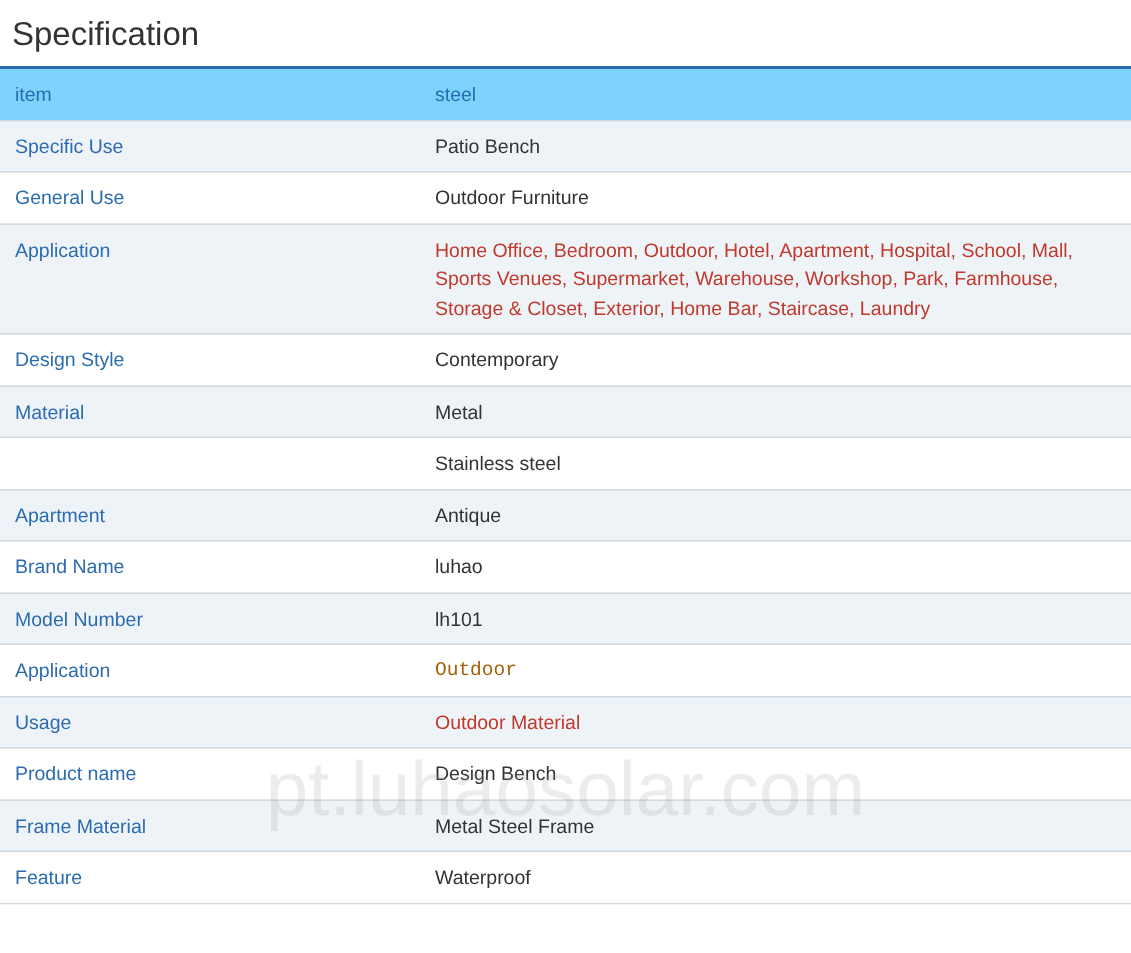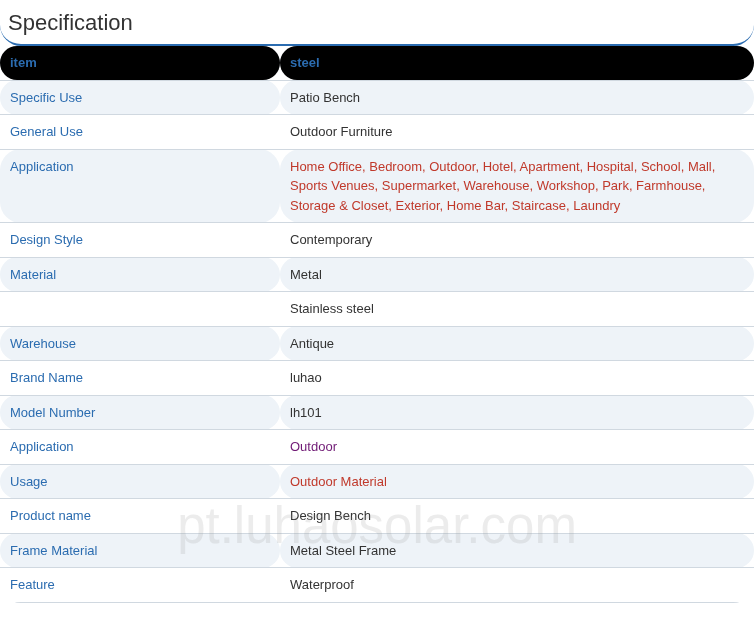--- a/index.html
+++ b/index.html
@@ -1,15 +1,15 @@
 <!DOCTYPE html>
 <html><head>
   <meta charset="utf-8">
   <style>
-    * { box-sizing: border-box; margin: 0; padding: 0; border-radius: 21px; }
+    * { box-sizing: border-box; margin: 0; padding: 0; }
     body {
       font-family: Arial, sans-serif;
       font-size: 13px;
       color: #333;
       background: #fff;
       width: 754px;
     }
 
     .page-title {
       font-size: 22px;
@@ -48,22 +48,22 @@
       color: #2b6cb0;
       font-weight: normal;
     }
 
     td:last-child {
       color: #333;
     }
 
     .header-row td {
       color: #2b6cb0 !important;
-      font-weight: bold;
-      background-color: #000000;
+      font-weight: normal;
+      background-color: #7dd3fc;
     }
 
     .watermark {
       position: fixed;
       bottom: 80px;
       left: 50%;
       transform: translateX(-50%);
       font-size: 51px;
       color: rgba(150, 150, 150, 0.18);
       white-space: nowrap;
@@ -103,34 +103,34 @@
       </tr>
       <tr>
         <td>Material</td>
         <td>Metal</td>
       </tr>
       <tr>
         <td></td>
         <td>Stainless steel</td>
       </tr>
       <tr>
-        <td>Warehouse</td>
+        <td>Apartment</td>
         <td>Antique</td>
       </tr>
       <tr>
         <td>Brand Name</td>
         <td>luhao</td>
       </tr>
       <tr>
         <td>Model Number</td>
         <td>lh101</td>
       </tr>
       <tr>
         <td>Application</td>
-        <td style="color: #701a75;">Outdoor</td>
+        <td style="color: #a16207; font-family: Liberation Mono, monospace;">Outdoor</td>
       </tr>
       <tr>
         <td>Usage</td>
         <td style="color: rgb(192, 57, 43);">Outdoor Material</td>
       </tr>
       <tr>
         <td>Product name</td>
         <td>Design Bench</td>
       </tr>
       <tr>

